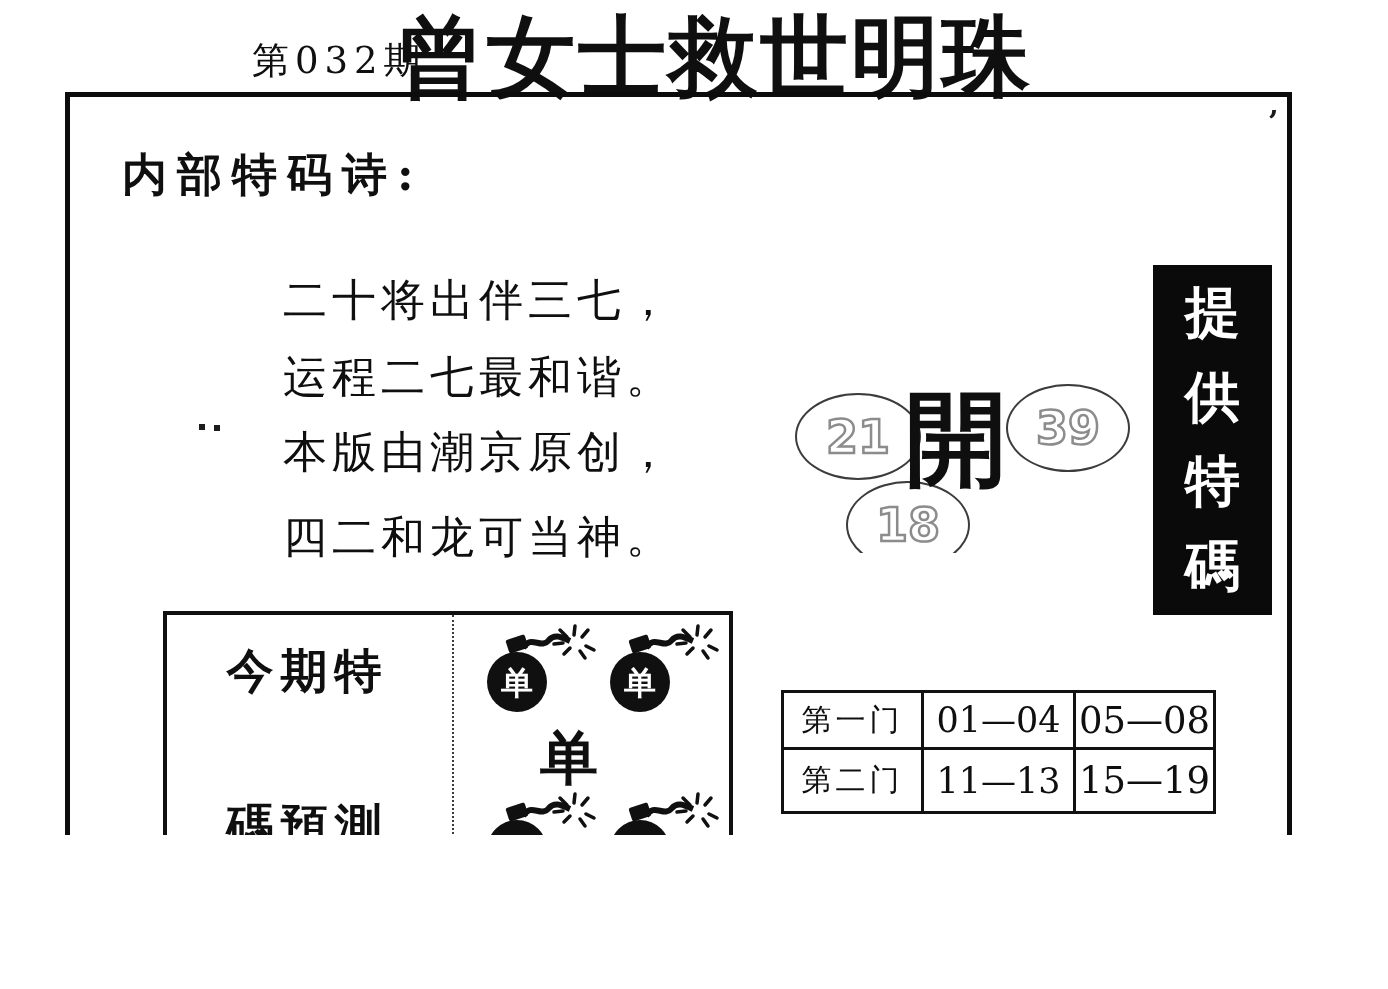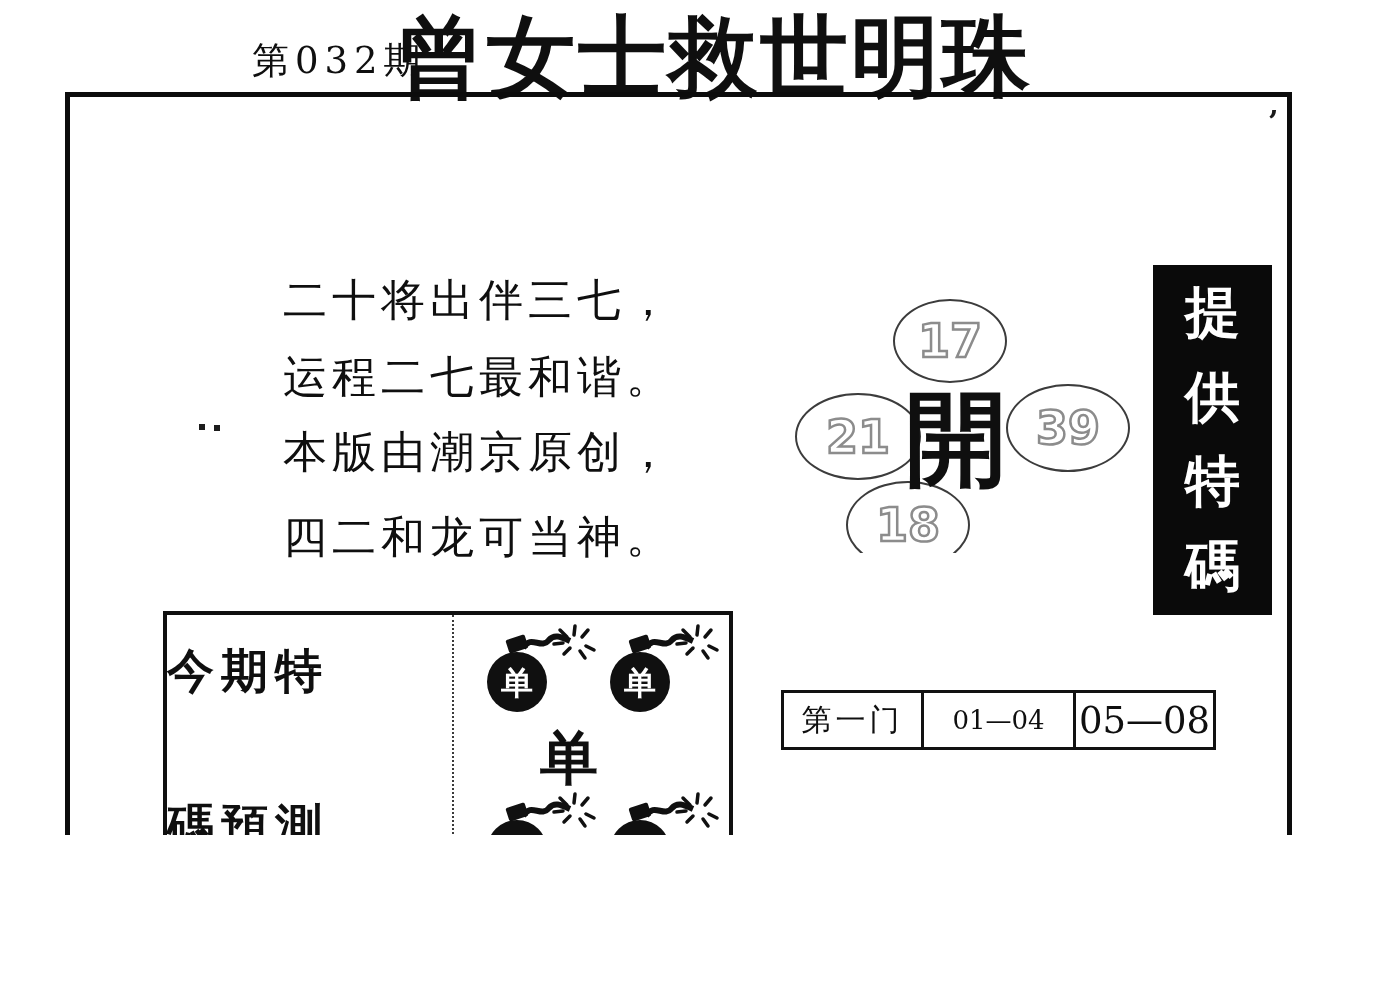--- a/index.html
+++ b/index.html
@@ -43,64 +43,62 @@
                font-family:"DejaVu Sans", sans-serif; }
 
   
   .side-banner { left:1153px; top:265px; width:119px; height:350px; background:#0a0a0a;
                  display:flex; flex-direction:column; align-items:center; justify-content:space-evenly;
                  color:#ffffff; font-size:55px; font-weight:600; }
 
   
   .prediction-box { left:163px; top:611px; width:570px; height:287px; border:4px solid #101010; }
   .prediction-divider { left:452px; top:615px; width:0; height:279px; border-left:2px dotted #3a3a3a; }
-  .pred-label { left:167px; width:281px; font-size:47px; font-weight:600;
+  .pred-label { left:167px; width:281px; text-align:center; font-size:47px; font-weight:600;
                 letter-spacing:7px; white-space:nowrap; }
   .pred-label-1 { top:640px; } .pred-label-2 { top:795px;text-decoration:underline; }
   .big-parity { left:540px; top:720px; font-size:58px; font-weight:700; }
   .bomb { position:absolute; }
   .bomb-1 { left:483px; top:624px; } .bomb-2 { left:606px; top:624px; }
   .bomb-3 { left:483px; top:792px; } .bomb-4 { left:606px; top:792px; }
   .bomb text { font-family:"DejaVu Serif", serif; font-weight:700; }
 
   
   .gate-table { left:781px; top:690px; border-collapse:collapse; border:3px solid #111; }
   .gate-table td { border:3.5px solid #111; text-align:center; vertical-align:middle; background:#fff; }
   .gate-table .gate-cell { width:140px; font-size:30px; letter-spacing:4px; }
-  .gate-table .range-cell-1 { width:152px; font-size:26px; }
+  .gate-table .range-cell-1 { width:152px; font-size:35px; }
   .gate-table .range-cell-2 { width:140px; font-size:37px; }
   .gate-row-1 td { height:57px; } .gate-row-2 td { height:64px; } .gate-row-3 td { height:64px; }
 
   
   .watermark { left:8px; top:850px; font-size:103px; font-weight:700; white-space:nowrap;
                font-family:"DejaVu Sans", sans-serif; mix-blend-mode:multiply; z-index:30;
                letter-spacing:-1px; }
   .footer-note { left:192px; top:938px; font-size:28px; letter-spacing:1px; white-space:nowrap; }
 </style>
 </head>
 <body>
 
 <div class="page">
 
   <div class="abs issue-label">第032期</div>
   <div class="abs main-title">曾女士救世明珠</div>
 
   <div class="abs main-frame"></div>
   <div class="abs corner-mark">’</div>
 
+  <div class="abs poem-heading">内部特码诗:</div>
   <div class="abs poem-line poem-line-0">二十将出伴三七，</div>
   <div class="abs poem-line poem-line-1">运程二七最和谐。</div>
   <div class="abs poem-line poem-line-2">本版由潮京原创，</div>
   <div class="abs poem-line poem-line-3">四二和龙可当神。</div>
   <div class="abs speck speck-a"></div>
   <div class="abs speck speck-b"></div>
 
-  <div class="abs ellipse ellipse-top">
-    <span class="bubble-num">17</span>
-  </div>
   <div class="abs ellipse ellipse-left">
     <span class="bubble-num">21</span>
   </div>
   <div class="abs ellipse ellipse-right">
     <span class="bubble-num">39</span>
   </div>
   <div class="abs ellipse-bottom-clip">
     <div class="ellipse ellipse-bottom">
       <span class="bubble-num">18</span>
     </div>
@@ -181,19 +179,24 @@
     <text x="34" y="70" font-size="32" fill="#ffffff" text-anchor="middle">双</text>
   </svg>
 
   <table class="abs gate-table">
     <tbody>
         <tr class="gate-row-1">
       <td class="gate-cell">第一门</td>
       <td class="range-cell-1">01—04</td>
       <td class="range-cell-2">05—08</td>
     </tr>
+    <tr class="gate-row-2">
+      <td class="gate-cell">第二门</td>
+      <td class="range-cell-1">11—13</td>
+      <td class="range-cell-2">15—19</td>
+    </tr>
   </tbody>
     </table>
 
   <div class="abs watermark" style="color: rgb(232, 82, 74);">香港好彩 85881.cc</div>
   <div class="abs footer-note">本版由潮京原创，大家注意以防假冒出版。</div>
 
 </div>
 
 </body></html>

